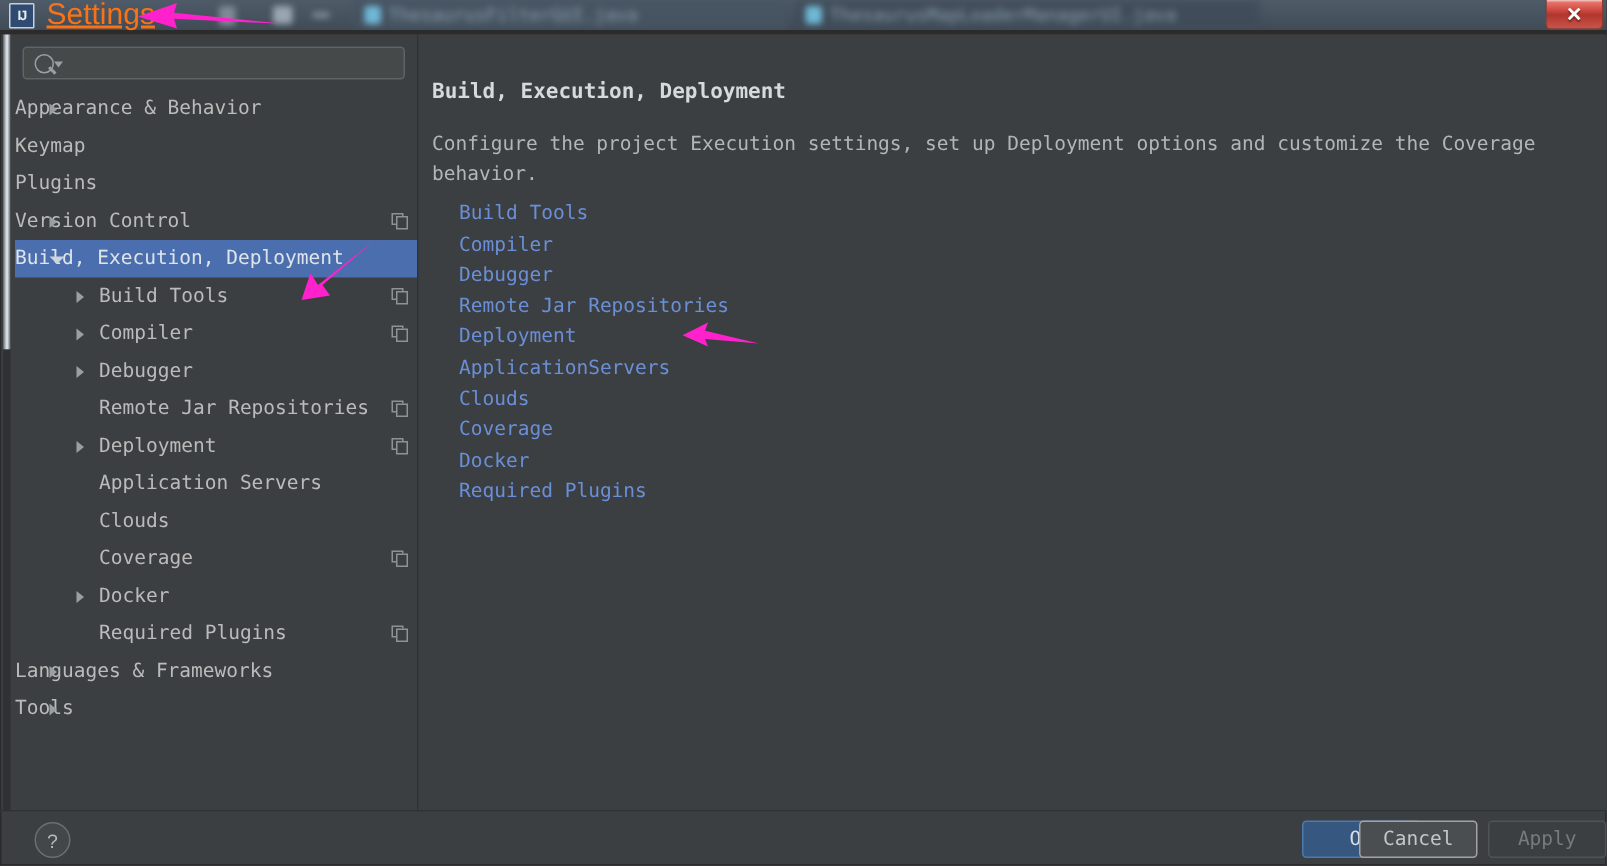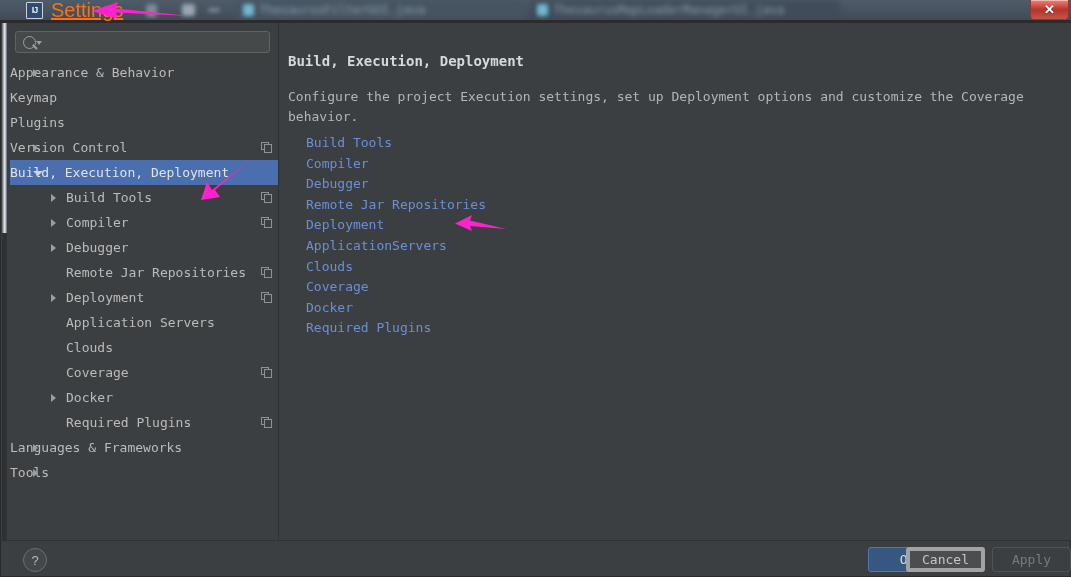--- a/index.html
+++ b/index.html
@@ -38,21 +38,21 @@
   #dialog{
     position:absolute;left:0;top:0;width:1071px;height:577px;
     background:#3c3f41;border:1px solid #2b2b2b;box-sizing:border-box;
   }
   #titlebar{
     position:absolute;left:0;top:0;width:1071px;height:20px;
     background:transparent;display:flex;align-items:center;padding-left:6px;box-sizing:border-box;
   }
   #applogo{
     width:15px;height:15px;border:1px solid #c9d2da;background:#2f4b72;
-    display:flex;align-items:center;justify-content:center;margin-right:8px;border-radius:1px;margin-left:20px;
+    display:flex;align-items:center;justify-content:center;margin-right:8px;border-radius:1px;
   }
   #applogo span{font-size:9px;font-weight:bold;color:#eaeef2;font-family:"Liberation Sans",sans-serif;letter-spacing:-1px;}
   #dlgtitle{color:#f97316;font-size:20px;font-family:"Liberation Sans",sans-serif;text-decoration:underline;}
 
   #dlgbody{position:absolute;left:0;top:22px;width:1071px;height:518px;}
 
   
   #leftrail{position:absolute;left:0;top:0;width:8px;height:518px;background:#3c3f41;}
   #leftrail .sliver{position:absolute;left:1px;top:0;width:5px;height:210px;
     background:linear-gradient(90deg,#5a6066,#c9ced3 40%,#e6eaed 55%,#9aa1a8 80%,#5a6066);}
@@ -131,21 +131,21 @@
     position:absolute;left:22px;top:7px;width:22px;height:22px;border-radius:50%;
     border:1px solid #6a6f73;background:#43474a;display:flex;align-items:center;justify-content:center;
     color:#b6babd;font-size:13px;font-family:"Liberation Sans",sans-serif;
   }
   .btn{
     position:absolute;top:6px;height:25px;border-radius:3px;box-sizing:border-box;
     display:flex;align-items:center;justify-content:center;
     font-family:"DejaVu Sans Mono","Liberation Mono",monospace;font-size:13px;
   }
   #okbtn{left:819px;width:79px;background:#365880;border:1px solid #4d7aae;color:#d9dee3;margin-left:48px;}
-  #cancelbtn{left:905px;width:79px;background:#4a4e51;border:4px solid #a3a3a3;color:#c3c7cb;}
+  #cancelbtn{left:905px;width:79px;background:#4a4e51;border:1px solid #a3a3a3;color:#c3c7cb;}
   #applybtn{left:991px;width:79px;background:#3c3f41;border:1px solid #4f5356;color:#777b7e;align-items:center;}
 
   
   .arrow{position:absolute;pointer-events:none;}
 </style>
 </head>
 <body>
 
 <div id="ide-backdrop">
   <div id="ide-tabstrip">

